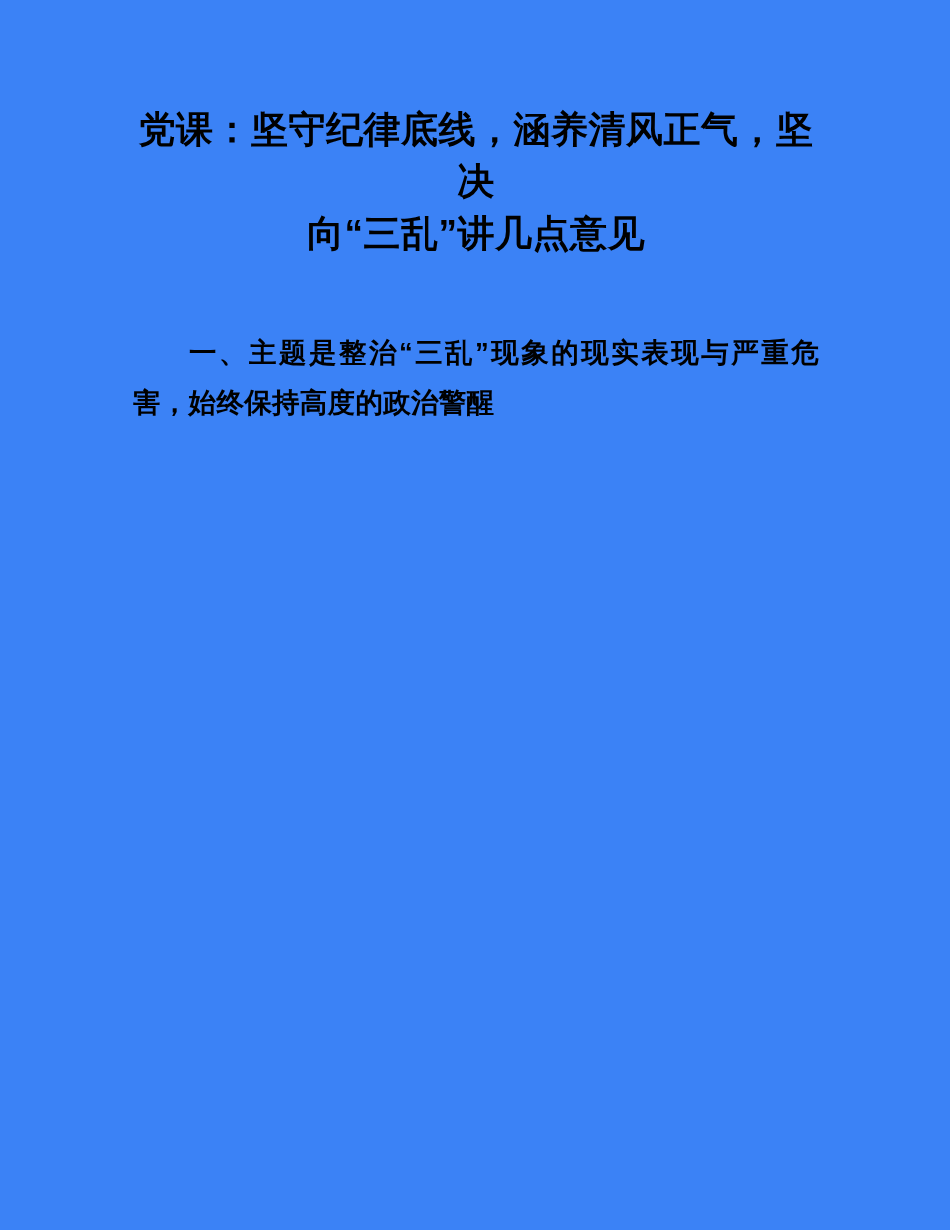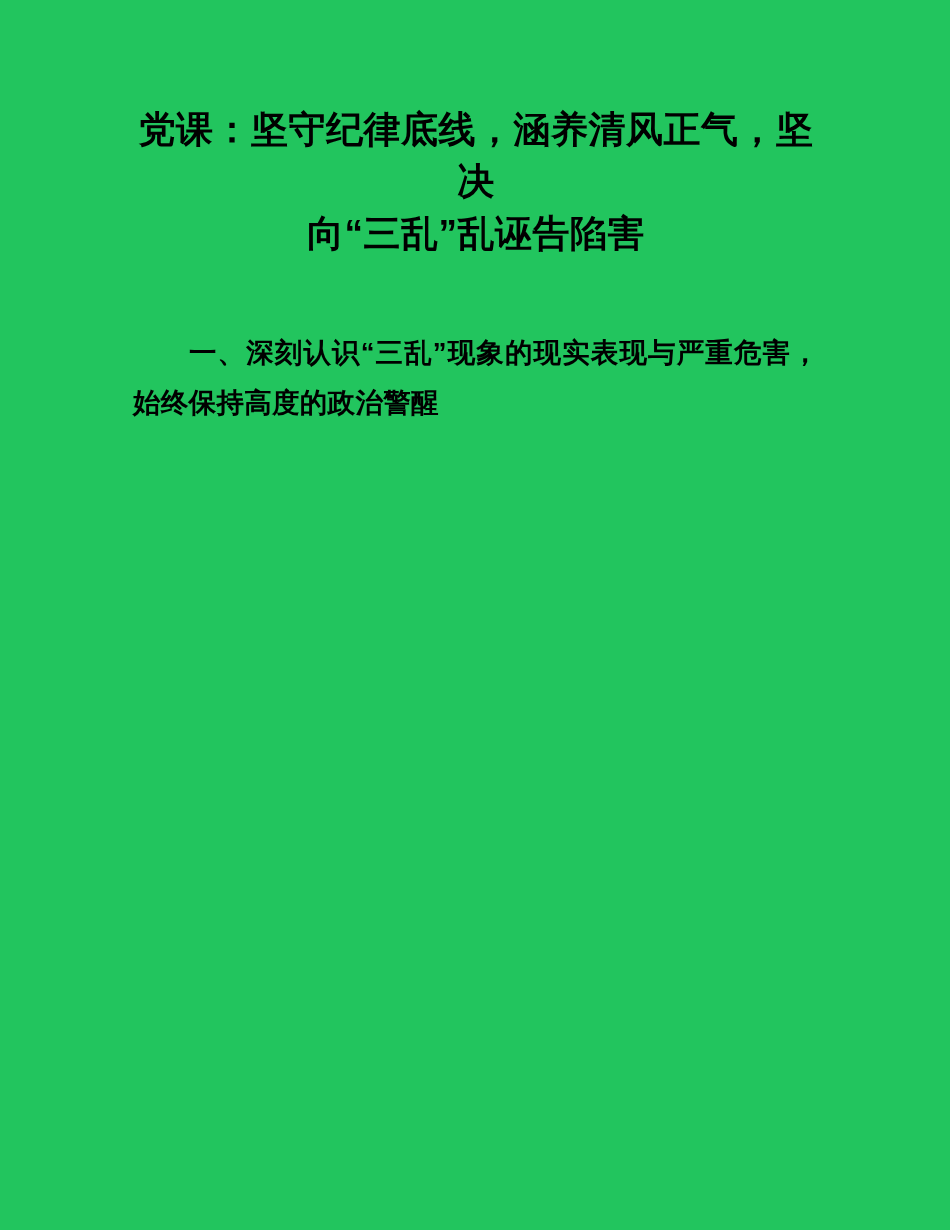--- a/index.html
+++ b/index.html
@@ -13,21 +13,21 @@
     overflow: hidden;
     font-family: "Liberation Serif", "DejaVu Serif", serif;
     color: #000000;
     -webkit-font-smoothing: antialiased;
   }
 
   .page {
     position: relative;
     width: 950px;
     height: 1230px;
-    background: #22c55e;
+    background: #3b82f6;
     box-sizing: border-box;
   }
 
   .content {
     position: absolute;
     left: 133px;
     top: 0;
     width: 686px;
   }
 
@@ -93,28 +93,28 @@
   .gap-sm { height: 2px; }
 </style>
 </head>
 <body>
 
 <div class="page">
   <div class="content">
 
     <h1 class="doc-title">
       <span>党课：坚守纪律底线，涵养清风正气，坚决</span><br>
-      <span>向“三乱”乱诬告陷害</span>
+      <span>向“三乱”讲几点意见</span>
     </h1>
 
     <div class="title-gap"></div>
 
 
 
     <div class="gap-sm"></div>
 
-    <p class="section-heading">一、深刻认识“三乱”现象的现实表现与严重危害，始终保持高度的政治警醒</p>
+    <p class="section-heading">一、主题是整治“三乱”现象的现实表现与严重危害，始终保持高度的政治警醒</p>
 
     <div class="gap-sm"></div>
 
 
   </div>
 </div>
 
 </body></html>

